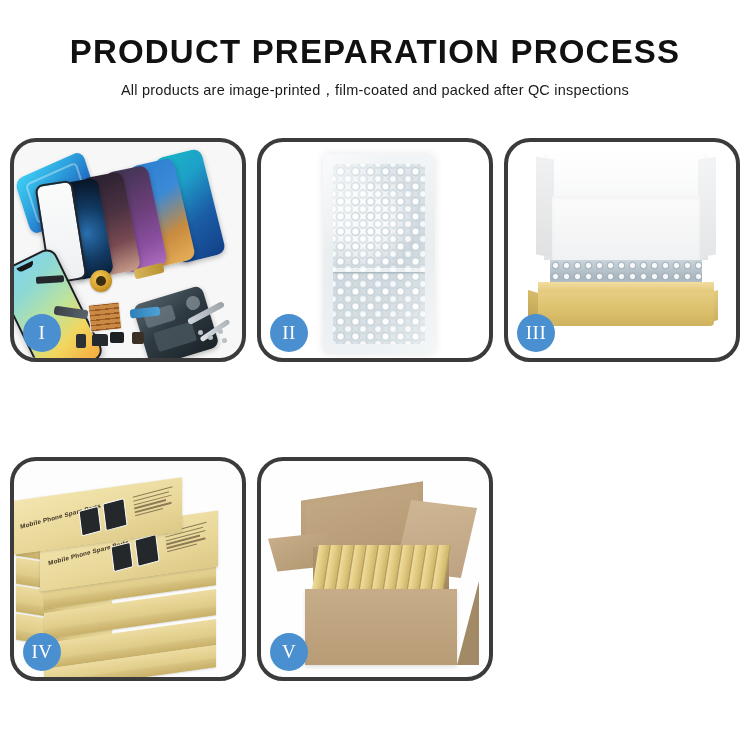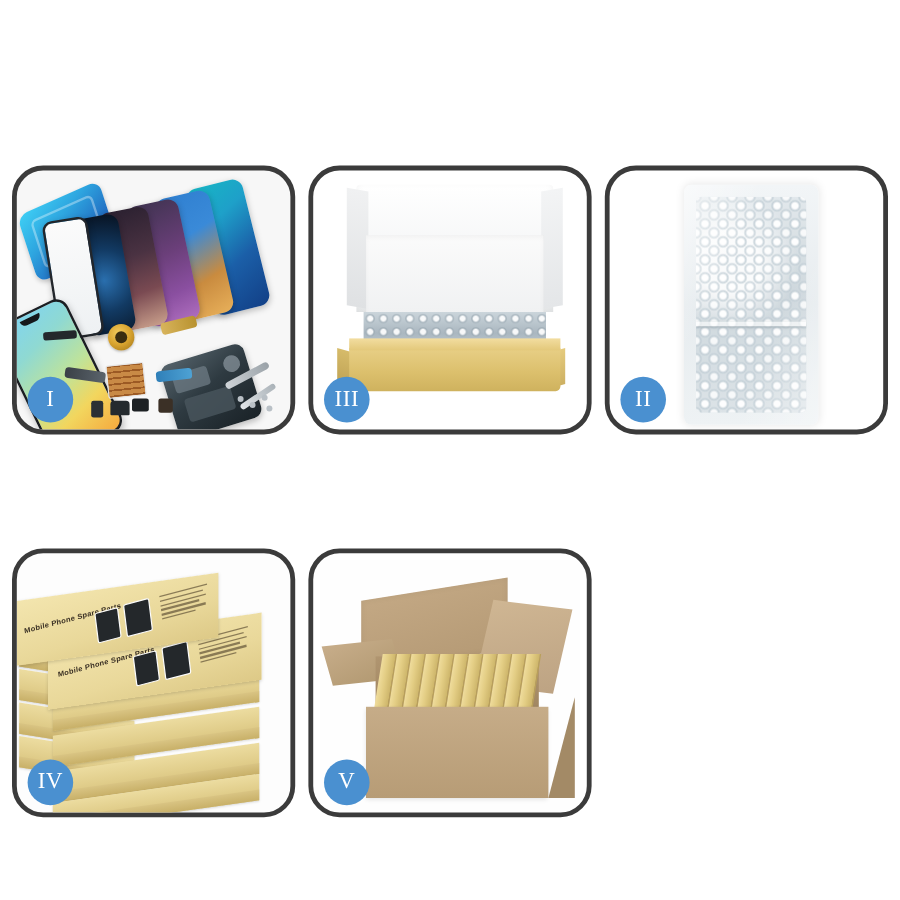--- a/index.html
+++ b/index.html
@@ -414,20 +414,24 @@
     background: linear-gradient(160deg,#f2f3f4,#e3e5e6);
     transform: rotate(-8deg);
     opacity:.9;
   }
 </style>
 </head>
 <body>
 
 <div class="page">
 
+  <div class="header">
+    <h1 class="title">PRODUCT PREPARATION PROCESS</h1>
+    <p class="subtitle">All products are image-printed，film-coated and packed after QC inspections</p>
+  </div>
 
   <div class="grid">
 
     <div class="panel p1">
       <div class="panel-inner">
         <div class="scene">
           <div class="blue-adh"></div>
           <div class="dark-panel"></div>
           <div class="ph ph-e"></div>
           <div class="ph ph-d"></div>
@@ -457,47 +461,47 @@
             <i></i>
               <i></i>
               <i></i>
               <i></i>
           </div>
         </div>
       </div>
       <div class="badge">I</div>
     </div>
 
-    <div class="panel p3">
-      <div class="panel-inner">
-        <div class="box3-lid"></div>
-        <div class="box3-foam"></div>
-        <div class="box3-content">
-          <div class="bb"></div>
-        </div>
-        <div class="box3-tray-left"></div>
-        <div class="box3-tray-right"></div>
-        <div class="box3-tray"></div>
-      </div>
-      <div class="badge">III</div>
-    </div>
-
     <div class="panel p2">
       <div class="panel-inner">
         <div class="bubble-sheet">
           <div class="sheet-sheen"></div>
         </div>
         <div class="bubble-wrapped">
           <div class="bubbles"></div>
           <div class="bubbles offset"></div>
           <div class="seam"></div>
           <div class="sheet-sheen"></div>
         </div>
       </div>
       <div class="badge">II</div>
+    </div>
+
+    <div class="panel p3">
+      <div class="panel-inner">
+        <div class="box3-lid"></div>
+        <div class="box3-foam"></div>
+        <div class="box3-content">
+          <div class="bb"></div>
+        </div>
+        <div class="box3-tray-left"></div>
+        <div class="box3-tray-right"></div>
+        <div class="box3-tray"></div>
+      </div>
+      <div class="badge">III</div>
     </div>
 
     <div class="panel p4">
       <div class="panel-inner">
         <div class="stack">
 
           <div class="kbox" style="left:2px;  top:76px;  width:96px; height:26px; transform:skewY(9deg);">
               <div class="side"></div>
             </div>
           <div class="kbox" style="left:2px;  top:104px; width:96px; height:26px; transform:skewY(9deg);">

